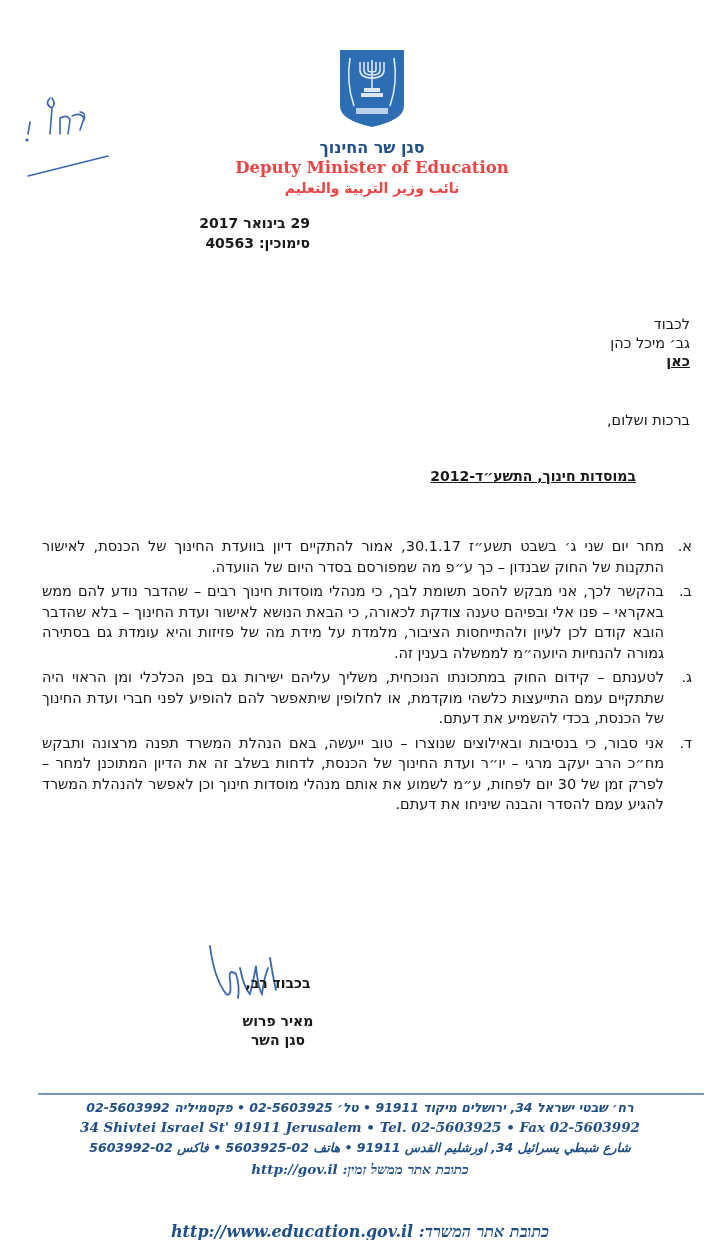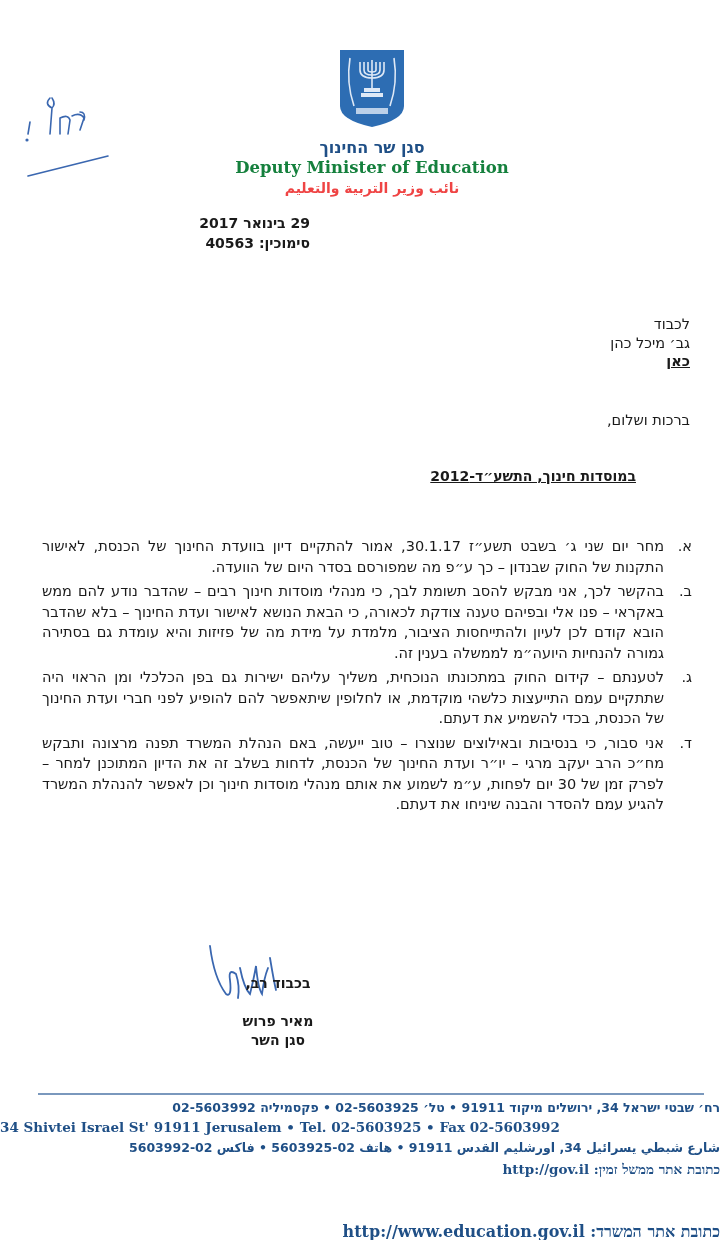--- a/index.html
+++ b/index.html
@@ -1,39 +1,39 @@
 <!DOCTYPE html>
 <html><head>
 <meta charset="utf-8">
 <style>
   html, body { margin:0; padding:0; background:#ffffff; }
   body { width:720px; height:1240px; position:relative; overflow:hidden; font-family:"DejaVu Sans", sans-serif; color:#1a1a1a; }
   .abs { position:absolute; }
   .emblem { left:338px; top:48px; width:68px; height:80px; }
   .hdr-he { left:200px; width:344px; top:138px; text-align:center; color:#1f4f86; font-family:"DejaVu Sans", sans-serif; font-weight:bold; font-size:16px; direction:rtl; }
-  .hdr-en { left:200px; width:344px; top:158px; text-align:center; color:#15803d; font-family:"DejaVu Serif", serif; font-weight:bold; font-size:16.5px; }
+  .hdr-en { left:200px; width:344px; top:158px; text-align:center; color:#ef4444; font-family:"DejaVu Serif", serif; font-weight:bold; font-size:16.5px; }
   .hdr-ar { left:200px; width:344px; top:180px; text-align:center; color:#ef4444; font-family:"DejaVu Sans", sans-serif; font-weight:bold; font-size:14px; direction:rtl; }
   .handnote { left:20px; top:90px; width:100px; height:90px; }
   .dateblock { left:60px; top:213px; width:250px; font-weight:bold; font-size:14px; line-height:20px; direction:rtl; text-align:right; }
   .dateblock div { white-space:nowrap; }
   .addr { right:30px; top:315px; width:300px; font-size:14.5px; line-height:18.5px; direction:rtl; text-align:right; }
   .addr .here { font-weight:bold; text-decoration:underline; }
   .greet { right:30px; top:412px; font-size:14.5px; direction:rtl; }
   .subject { left:40px; right:22px; top:465px; font-size:14px; line-height:22px; direction:rtl; text-align:right; }
   .subject .lbl { font-weight:normal; }
   .subject .txt { font-weight:bold; text-decoration:underline; }
   .subject .l2 { padding-right:62px; }
   .body { left:42px; right:28px; top:536px; font-size:14.5px; line-height:20.5px; direction:rtl; text-align:justify; }
   .para { display:flex; direction:rtl; margin-bottom:4px; }
   .para .lt { width:28px; flex:none; text-align:right; }
   .para .pt { flex:1; text-align:justify; text-align-last:right; }
   .sig { left:228px; top:958px; width:100px; font-weight:bold; font-size:14px; line-height:19px; direction:rtl; text-align:center;margin-top:16px; }
   .sig-svg { left:200px; top:938px; width:100px; height:80px; }
   .footer-line { left:38px; right:16px; top:1093px; border-top:2px solid #7a98bd; }
-  .foot { left:0; width:720px; color:#1f4f86; font-weight:bold; }
+  .foot { left:0; width:720px; text-align:center; color:#1f4f86; font-weight:bold;font-style:italic; }
   .f1 { top:1100px; font-size:12.5px; direction:rtl; font-family:"DejaVu Sans", sans-serif; }
   .f2 { top:1119px; font-size:13.5px; font-family:"DejaVu Serif", serif; }
   .f3 { top:1140px; font-size:12.5px; direction:rtl; font-family:"DejaVu Sans", sans-serif; }
   .f4 { top:1161px; font-size:13.5px; font-family:"DejaVu Serif", serif; direction:rtl; }
   .f5 { top:1182px; font-size:16px; font-family:"DejaVu Serif", serif; direction:rtl;margin-top:40px; }
 </style>
 </head>
 <body>
 
 <div class="abs emblem">

